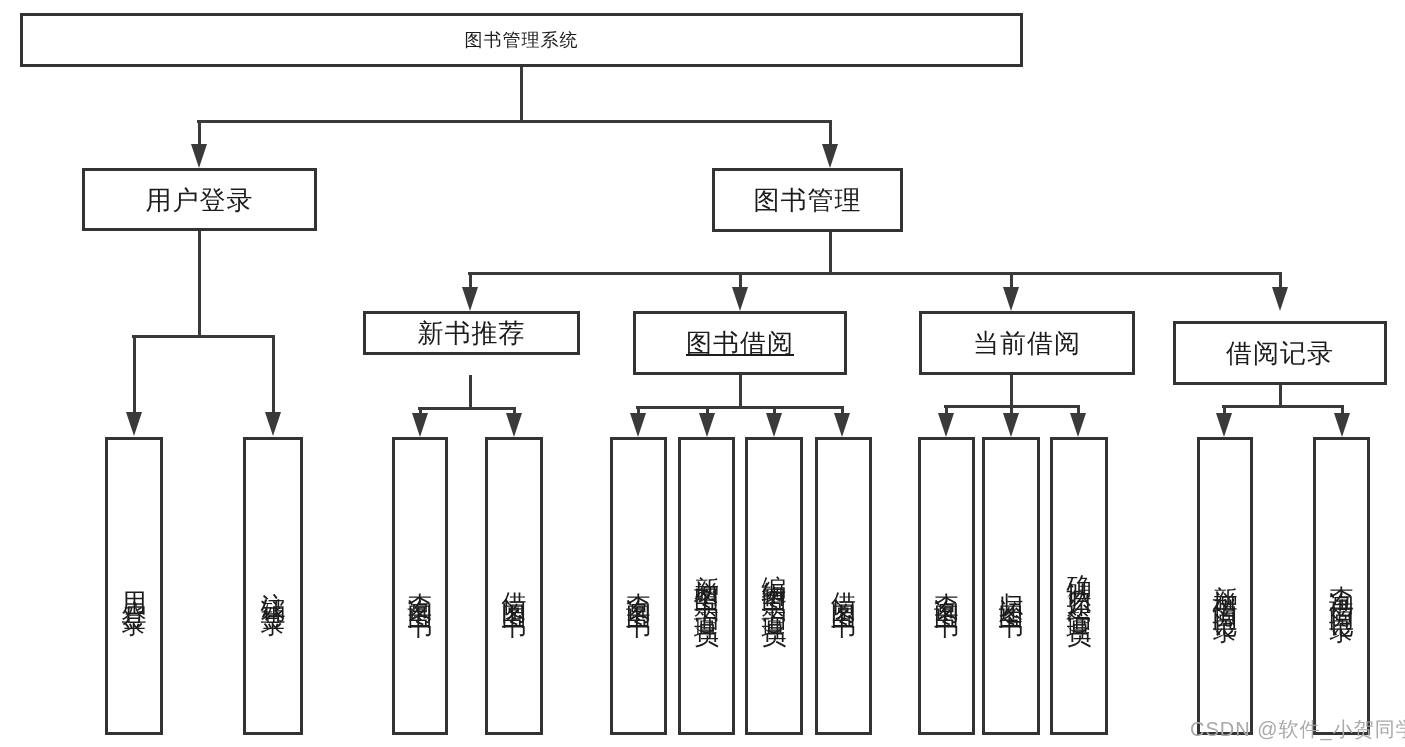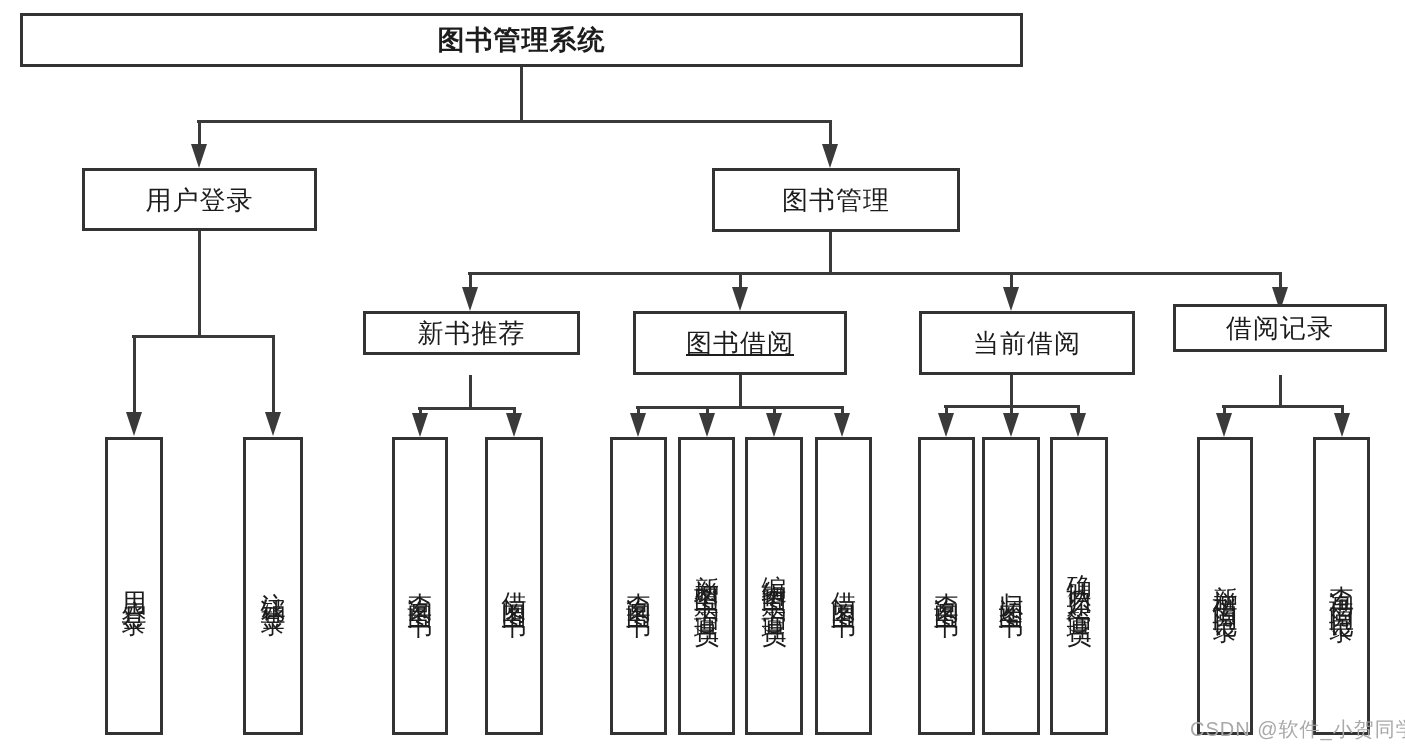--- a/index.html
+++ b/index.html
@@ -14,21 +14,21 @@
   .canvas{
     position:relative;width:1405px;height:747px;background:var(--bg);overflow:hidden;
   }
   .box{
     position:absolute;box-sizing:border-box;background:#fff;
     border:3px solid var(--border);
     display:flex;align-items:center;justify-content:center;
     z-index:2;
   }
   .box-h .lbl{font-size:26px;letter-spacing:1px;white-space:nowrap;line-height:1;}
-  .root .lbl{font-size:27px;font-weight:bold;}
+  .root .lbl{font-size:18px;}
   .leaf .lbl{
     writing-mode:vertical-rl;text-orientation:mixed;
     font-size:25px;letter-spacing:7px;line-height:1;white-space:nowrap;
   }
   .hline,.vline{position:absolute;background:var(--line);z-index:1;}
   .hline{height:3px;}
   .vline{width:3px;}
   .arrow{position:absolute;width:16px;z-index:1;}
   .arrow .stem{position:absolute;left:6.5px;top:0;width:3px;background:var(--line);}
   .arrow .head{
@@ -46,34 +46,34 @@
 
 <div class="canvas">
 
   <div class="box box-h root" style="left:20px;top:13px;width:1003px;height:54px;">
     <span class="lbl">图书管理系统</span>
   </div>
 
   <div class="box box-h" style="left:82px;top:168px;width:235px;height:63px;">
     <span class="lbl">用户登录</span>
   </div>
-  <div class="box box-h" style="left:712px;top:168px;width:248px;height:64px;text-align:center;">
+  <div class="box box-h" style="left:712px;top:168px;width:191px;height:64px;text-align:center;">
     <span class="lbl">图书管理</span>
   </div>
 
   <div class="box box-h" style="left:363px;top:311px;width:217px;height:44px;">
     <span class="lbl">新书推荐</span>
   </div>
   <div class="box box-h" style="left:633px;top:311px;width:214px;height:64px;text-decoration:underline;">
     <span class="lbl">图书借阅</span>
   </div>
   <div class="box box-h" style="left:903px;top:311px;width:216px;height:64px;margin-left:16px;">
     <span class="lbl">当前借阅</span>
   </div>
-  <div class="box box-h" style="left:1173px;top:304px;width:214px;height:48px;">
+  <div class="box box-h" style="left:1173px;top:321px;width:214px;height:64px;">
     <span class="lbl">借阅记录</span>
   </div>
 
   <div class="box leaf" style="left:105px;top:437px;width:58px;height:298px;">
     <span class="lbl">用户登录</span>
   </div>
   <div class="box leaf" style="left:243px;top:437px;width:60px;height:298px;">
     <span class="lbl">注销登录</span>
   </div>
 

